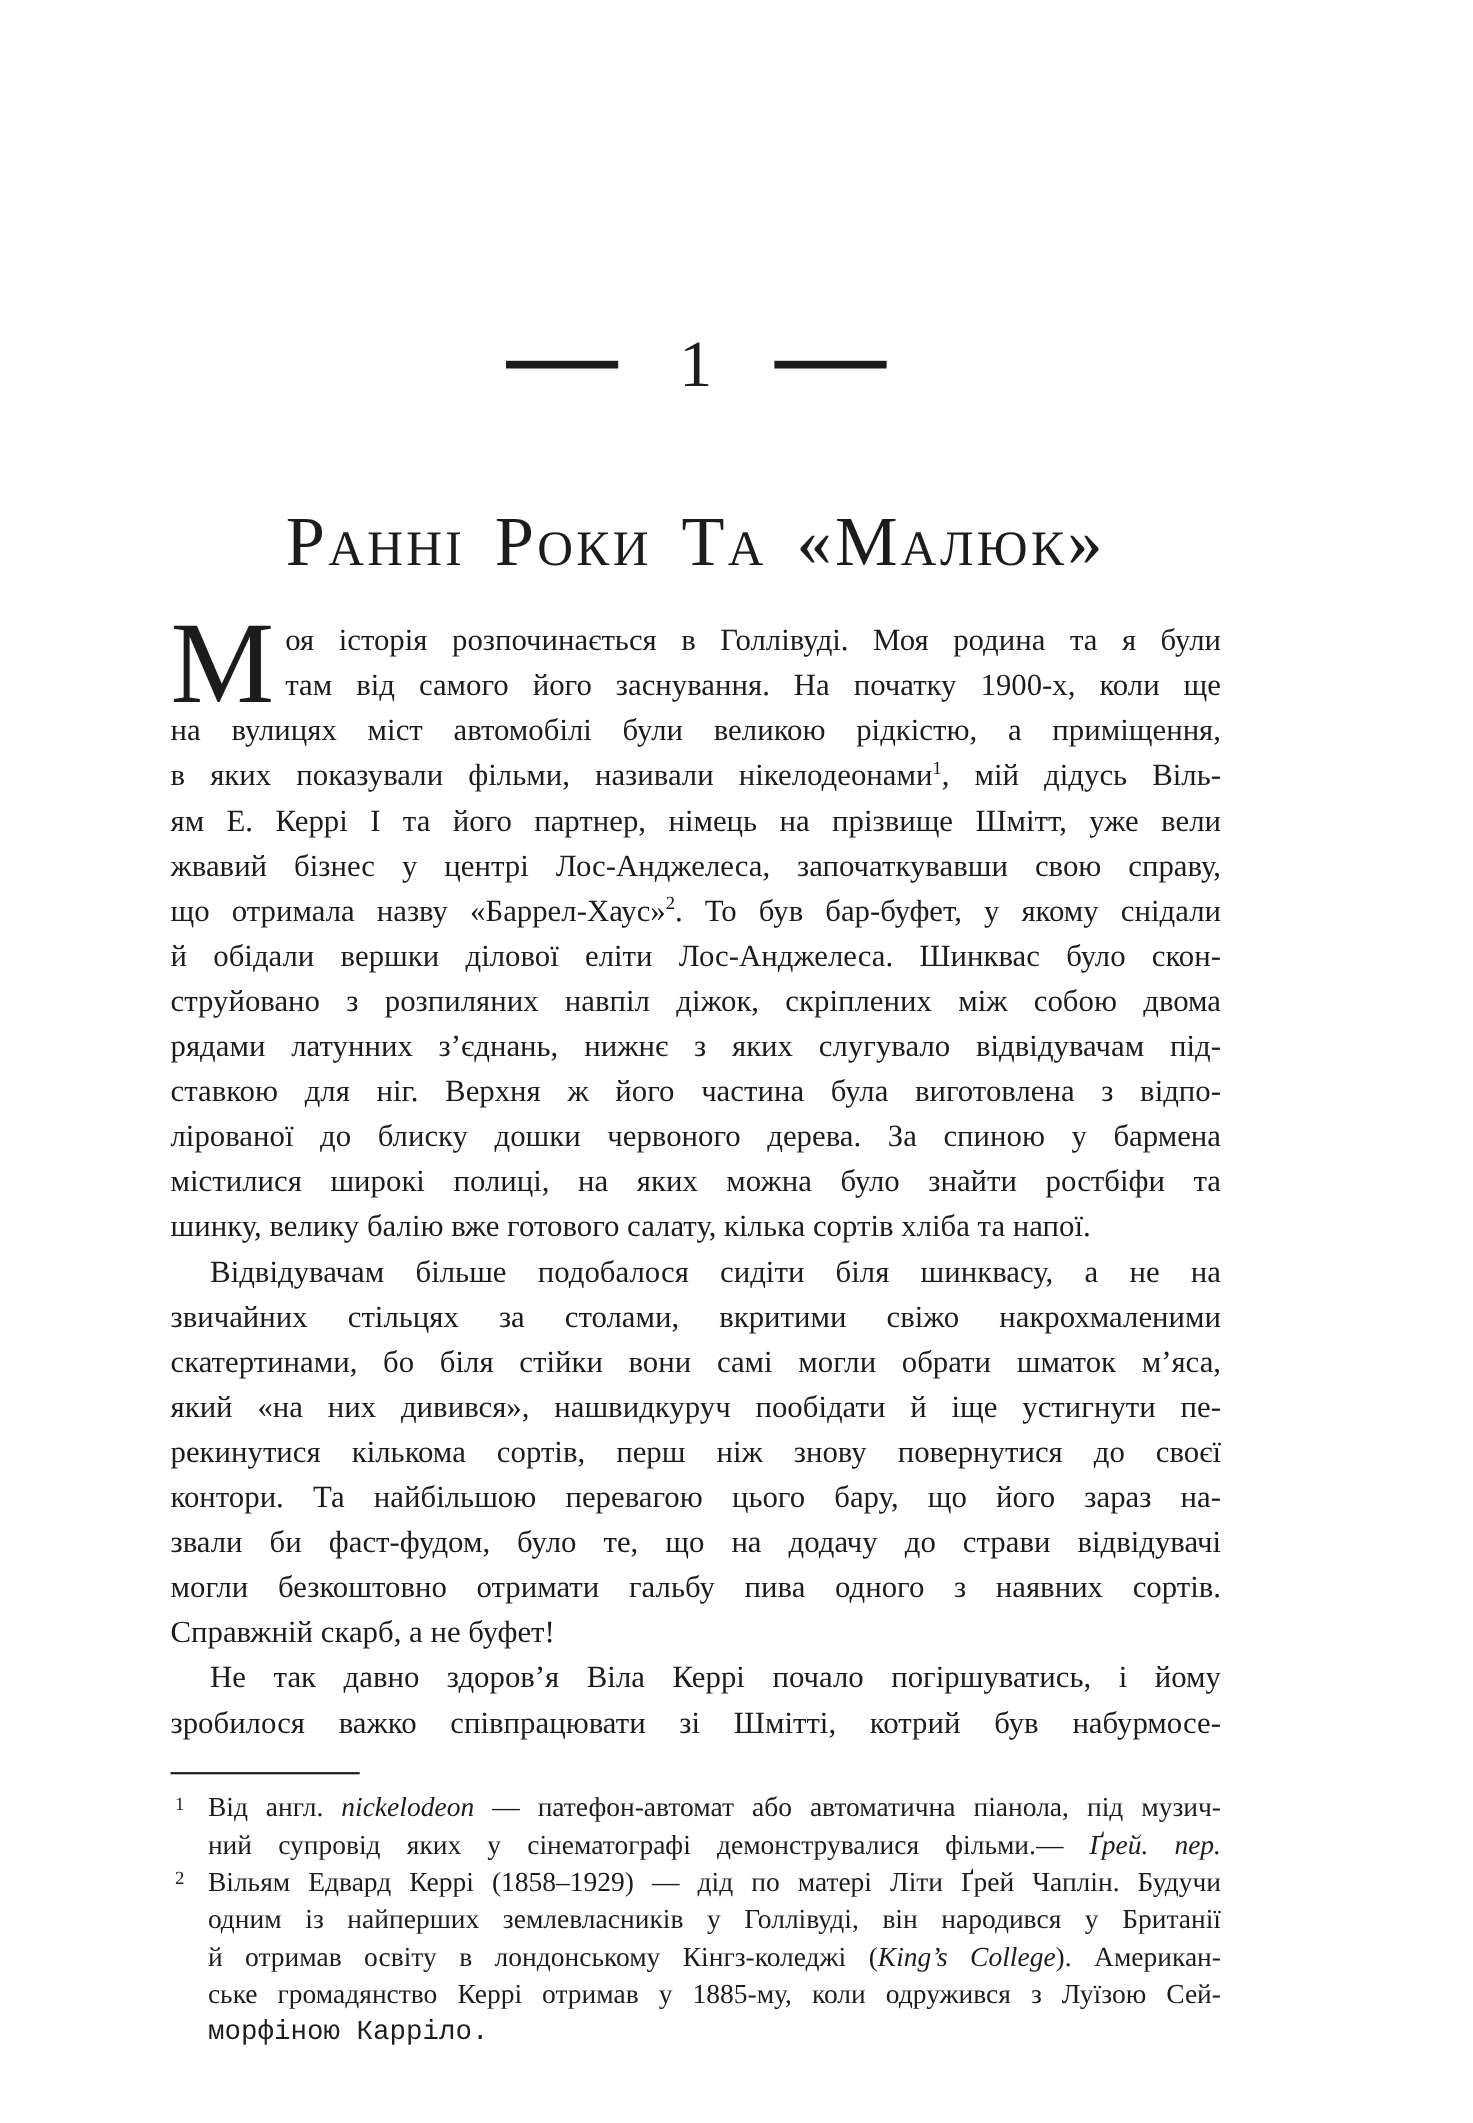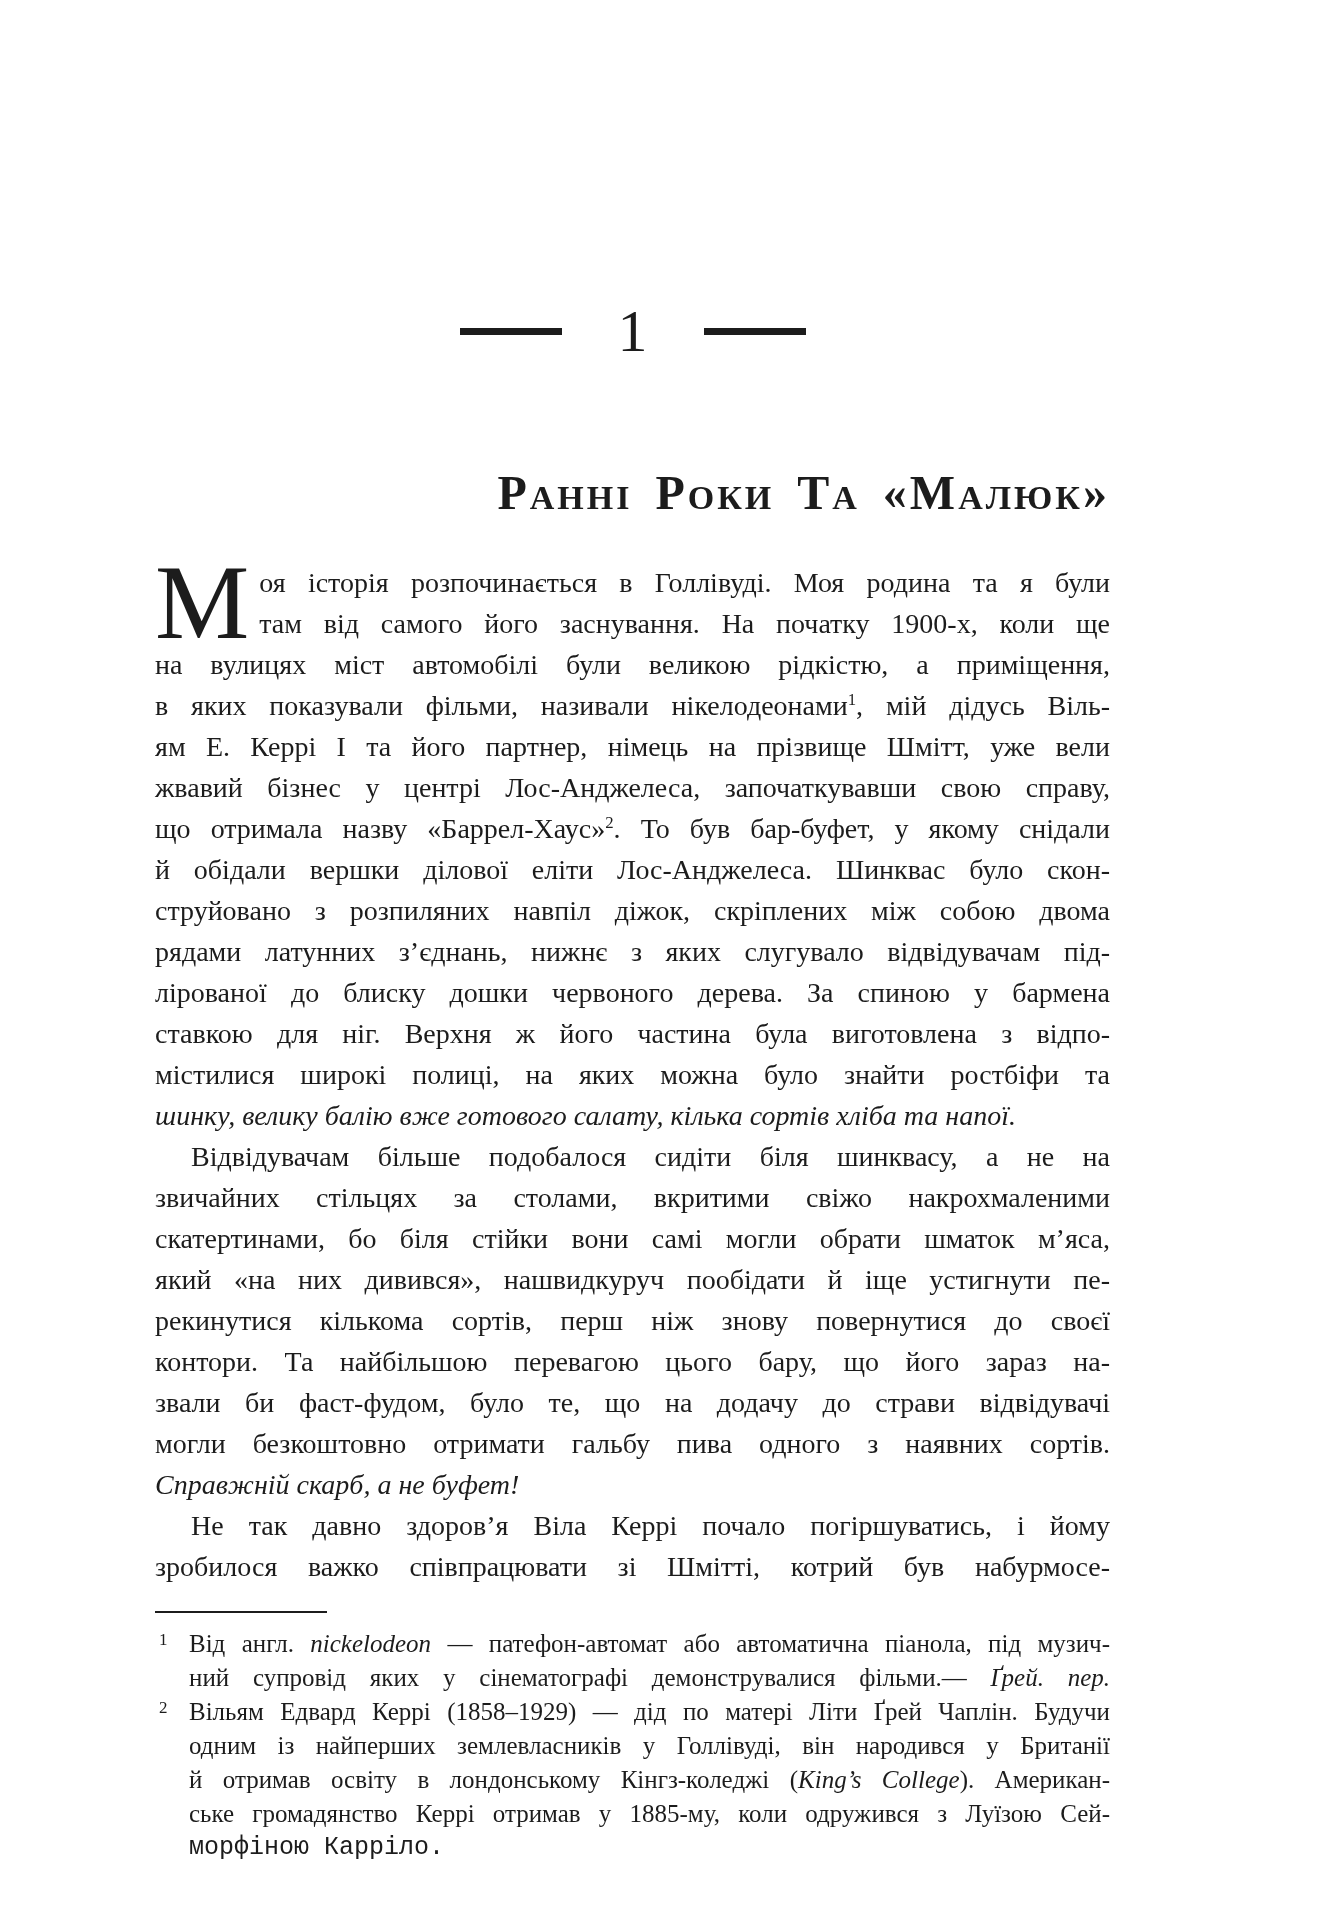--- a/index.html
+++ b/index.html
@@ -27,27 +27,27 @@
     width:102px; height:7px;
     background:#1c1c1c;
   }
   .chapter-number {
     font-size:60px;
     line-height:62px;
   }
   
   .chapter-title {
     margin:100px 0 0 0;
-    font-size:48px;
+    font-size:64px;
     line-height:62px;
-    font-weight:bold;
+    font-weight:normal;
     font-variant:small-caps;
     letter-spacing:3px;
     word-spacing:8px;
-    text-align:right;
+    text-align:center;
     white-space:nowrap;
   }
   
   .body-text {
     margin-top:38px;
     font-size:28px;
     line-height:41px;
   }
   .paragraph { overflow:visible; }
   .dropcap {
@@ -56,21 +56,21 @@
     line-height:82px;
     height:82px;
     margin:0 10px 0 0;
   }
   .body-line {
     text-align:justify;
     text-align-last:justify;
     height:41px;
     white-space:normal;
   }
-  .body-line.last { text-align-last:left;font-style:italic; }
+  .body-line.last { text-align-last:left; }
   .body-line.indent { text-indent:36px; }
   .body-line sup, .fn-line sup {
     font-size:60%;
     line-height:0;
     vertical-align:super;
   }
   em { font-style:italic;font-family:Liberation Serif, serif; }
   
   .footnote-sep {
     margin-top:24px;
@@ -117,22 +117,22 @@
         <div class="body-line"><span>оя історія розпочинається в Голлівуді. Моя родина та я були</span></div>
         <div class="body-line"><span>там від самого його заснування. На початку 1900-х, коли ще</span></div>
         <div class="body-line"><span>на вулицях міст автомобілі були великою рідкістю, а приміщення,</span></div>
         <div class="body-line"><span>в яких показували фільми, називали нікелодеонами</span><sup>1</sup><span>, мій дідусь Віль-</span></div>
         <div class="body-line"><span>ям Е. Керрі І та його партнер, німець на прізвище Шмітт, уже вели</span></div>
         <div class="body-line"><span>жвавий бізнес у центрі Лос-Анджелеса, започаткувавши свою справу,</span></div>
         <div class="body-line"><span>що отримала назву «Баррел-Хаус»</span><sup>2</sup><span>. То був бар-буфет, у якому снідали</span></div>
         <div class="body-line"><span>й обідали вершки ділової еліти Лос-Анджелеса. Шинквас було скон-</span></div>
         <div class="body-line"><span>струйовано з розпиляних навпіл діжок, скріплених між собою двома</span></div>
         <div class="body-line"><span>рядами латунних з’єднань, нижнє з яких слугувало відвідувачам під-</span></div>
+        <div class="body-line"><span>ставкою для ніг. Верхня ж його частина була виготовлена з відпо-</span></div>
         <div class="body-line"><span>лірованої до блиску дошки червоного дерева. За спиною у бармена</span></div>
-        <div class="body-line"><span>ставкою для ніг. Верхня ж його частина була виготовлена з відпо-</span></div>
         <div class="body-line"><span>містилися широкі полиці, на яких можна було знайти ростбіфи та</span></div>
         <div class="body-line last"><span>шинку, велику балію вже готового салату, кілька сортів хліба та напої.</span></div>
       </div>
       <div class="paragraph">
         <div class="body-line indent"><span>Відвідувачам більше подобалося сидіти біля шинквасу, а не на</span></div>
         <div class="body-line"><span>звичайних стільцях за столами, вкритими свіжо накрохмаленими</span></div>
         <div class="body-line"><span>скатертинами, бо біля стійки вони самі могли обрати шматок м’яса,</span></div>
         <div class="body-line"><span>який «на них дивився», нашвидкуруч пообідати й іще устигнути пе-</span></div>
         <div class="body-line"><span>рекинутися кількома сортів, перш ніж знову повернутися до своєї</span></div>
         <div class="body-line"><span>контори. Та найбільшою перевагою цього бару, що його зараз на-</span></div>

